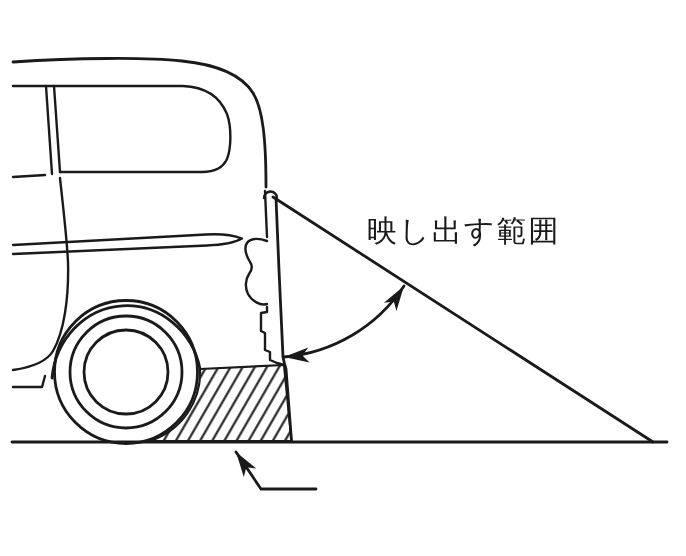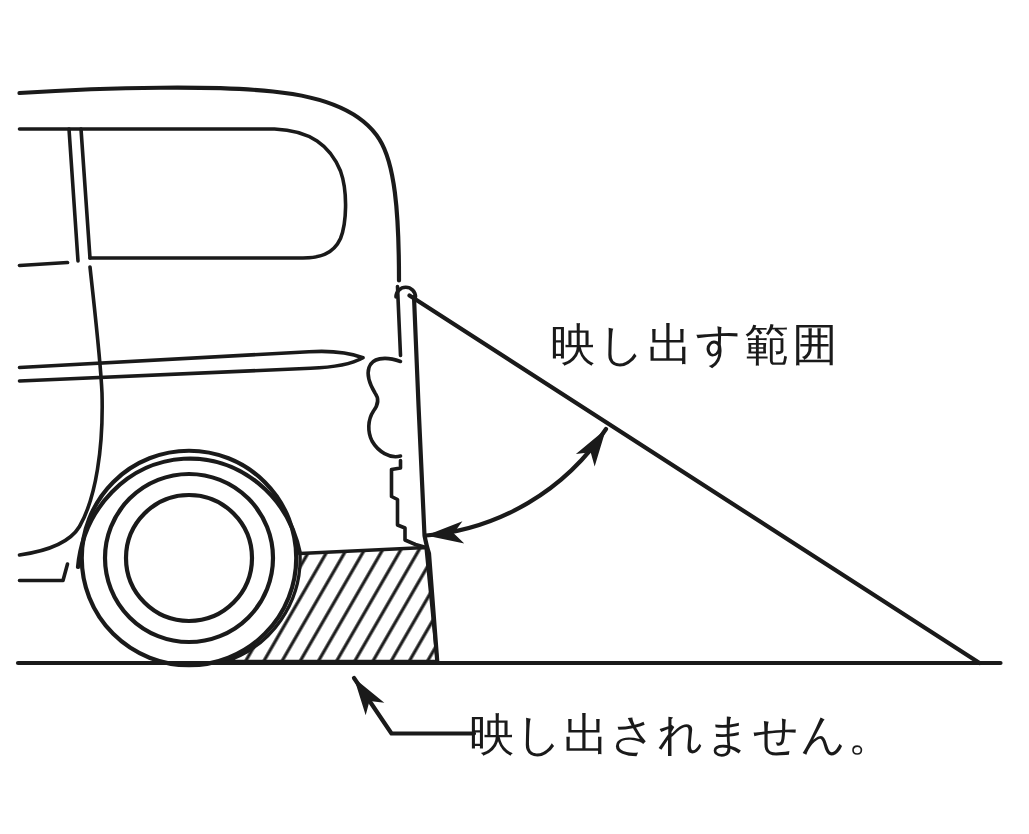--- a/index.html
+++ b/index.html
@@ -91,15 +91,14 @@
 
     <path class="line-art" d="M 273 197 L 653 442"></path>
 
     <path class="line-art" stroke-width="2.6" d="M 284 357 A 160 160 0 0 0 404 286" marker-start="url(#ah)" marker-end="url(#ah)"></path>
 
     <path class="line-art" stroke-width="2.6" d="M 316 489 L 261 489 L 236 452" marker-end="url(#ah)"></path>
   </svg>
 
   <div class="diagram-label label-range">映し出す範囲</div>
 
-  <div class="diagram-label label-hidden">映し出されません。</div>
 
 </div>
 
 </body></html>

